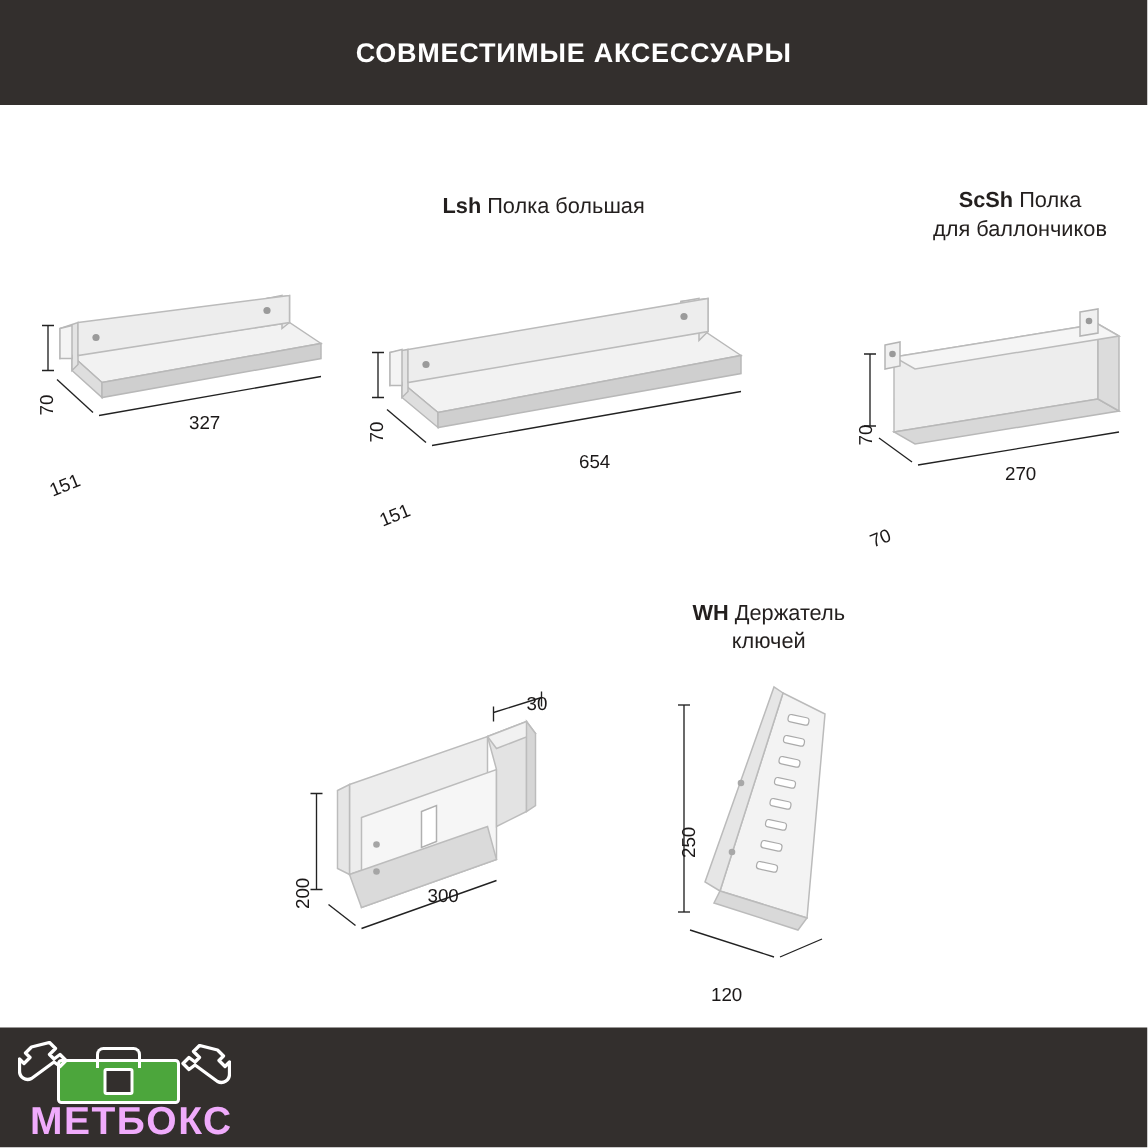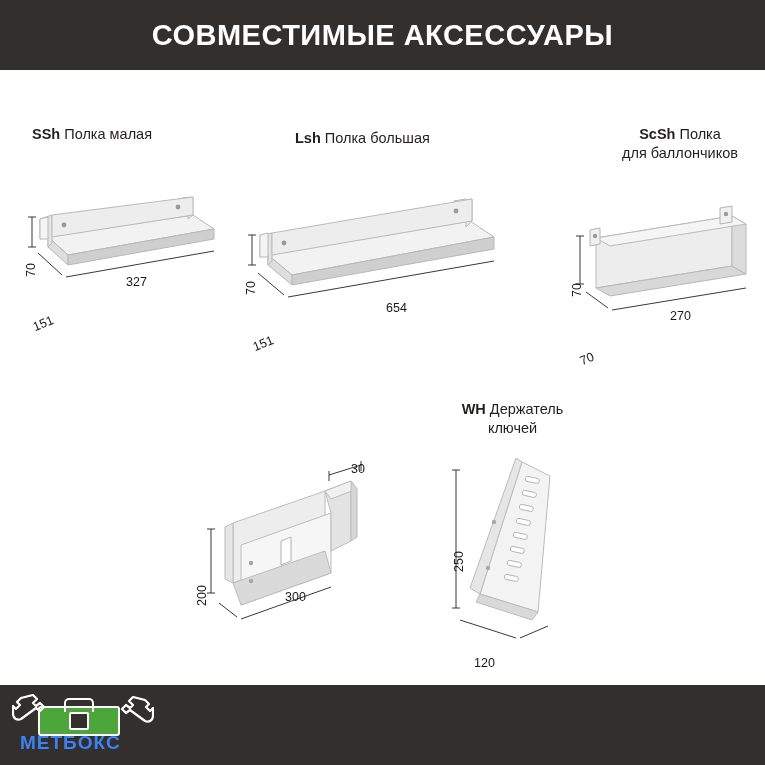--- a/index.html
+++ b/index.html
@@ -26,21 +26,21 @@
     top: 0;
     width: 765px;
     height: 70px;
     background: #332f2d;
     display: flex;
     align-items: center;
     justify-content: center;
   }
   .header-title {
     color: #ffffff;
-    font-size: 29px;
+    font-size: 18px;
     font-weight: bold;
     letter-spacing: 0.5px;
     text-transform: uppercase;
     font-family: "Liberation Sans", sans-serif;
   }
   
   .footer {
     position: absolute;
     left: 0;
     bottom: 0;
@@ -104,22 +104,22 @@
     position: absolute;
     left: 112px;
     top: 4px;
     width: 34px;
     height: 34px;
   }
   .logo-text {
     position: absolute;
     left: 12px;
     top: 40px;
-    color: #3b82f6;
-    font-size: 19px;
+    color: #f0abfc;
+    font-size: 26px;
     font-weight: bold;
     letter-spacing: 1px;
     font-family: "Liberation Sans", sans-serif;
   }
   
   .item {
     position: absolute;
   }
   .item-caption {
     position: absolute;
@@ -156,24 +156,20 @@
 </head>
 <body>
 
 <div class="page">
 
   <div class="header">
     <div class="header-title">СОВМЕСТИМЫЕ АКСЕССУАРЫ</div>
   </div>
 
   <div class="item" style="left:18px; top:125px; width:220px; height:200px;">
-    <div class="item-caption ta-left" style="left:14px; top:0px; width:210px;">
-      <b>SSh</b>
-      <span>Полка малая</span>
-    </div>
     <div class="drawing" style="left:0px; top:60px;">
       <svg width="220" height="140" viewBox="0 0 220 140">
 
         <polygon points="30,52 175,30 196,44 50,70" fill="#f2f2f2" stroke="#b8b8b8" stroke-width="1"></polygon>
         <polygon points="30,52 50,70 50,80 30,62" fill="#dedede" stroke="#b8b8b8" stroke-width="1"></polygon>
         <polygon points="50,70 196,44 196,54 50,80" fill="#cfcfcf" stroke="#b8b8b8" stroke-width="1"></polygon>
 
         <polygon points="22,34 34,30 34,58 30,62 30,52 22,54" fill="#e4e4e4" stroke="#b8b8b8" stroke-width="1"></polygon>
         <polygon points="22,34 30,32 30,54 22,54" fill="#f4f4f4" stroke="#b8b8b8" stroke-width="1"></polygon>
 

